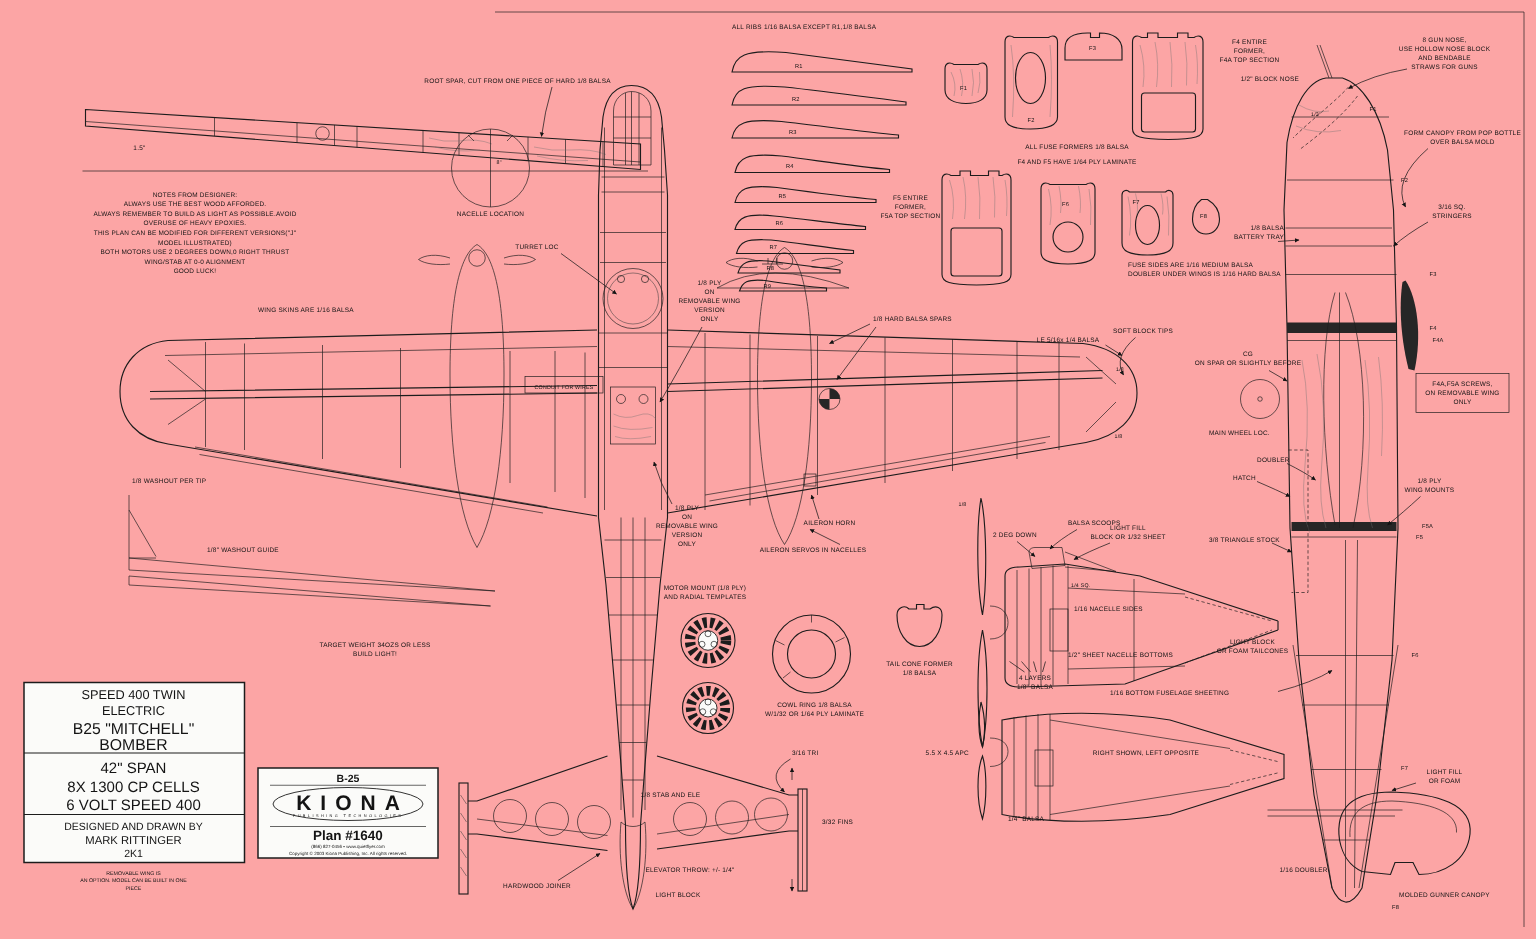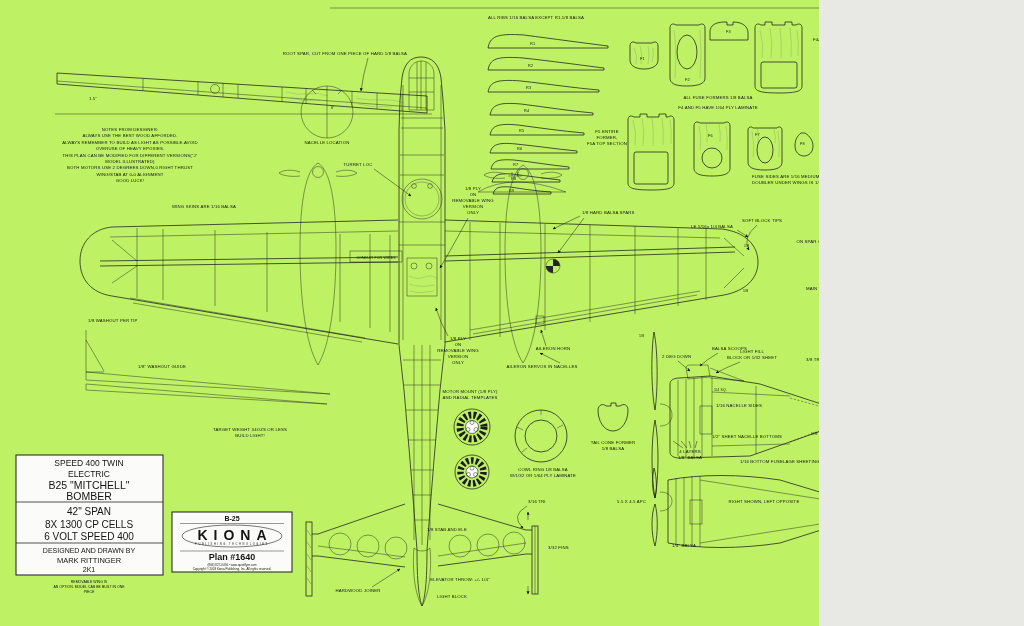--- a/index.html
+++ b/index.html
@@ -1,16 +1,16 @@
 <!DOCTYPE html>
 <html><head>
 <meta charset="utf-8">
 <style>
   html,body{margin:0;padding:0;background:#e8e8e4;}
-  .sheet{width:819px;height:626px;background:#bef264;position:relative;overflow:hidden;}
+  .sheet{width:1024px;height:626px;background:#fca5a5;position:relative;overflow:hidden;}
   svg{position:absolute;left:0;top:0;}
   text{font-family:"Liberation Sans","DejaVu Sans",sans-serif;fill:#141414;}
   .t{font-size:4.3px;letter-spacing:.15px;}
   .t3{font-size:3.5px;}
   .t36{font-size:3.8px;}
   .mid{text-anchor:middle;}
   .end{text-anchor:end;}
   .ln{fill:none;stroke:#1c1c1c;stroke-width:.75;}
   .lt{fill:none;stroke:#1c1c1c;stroke-width:.45;}
   .xlt{fill:none;stroke:#3a3a3a;stroke-width:.35;}

